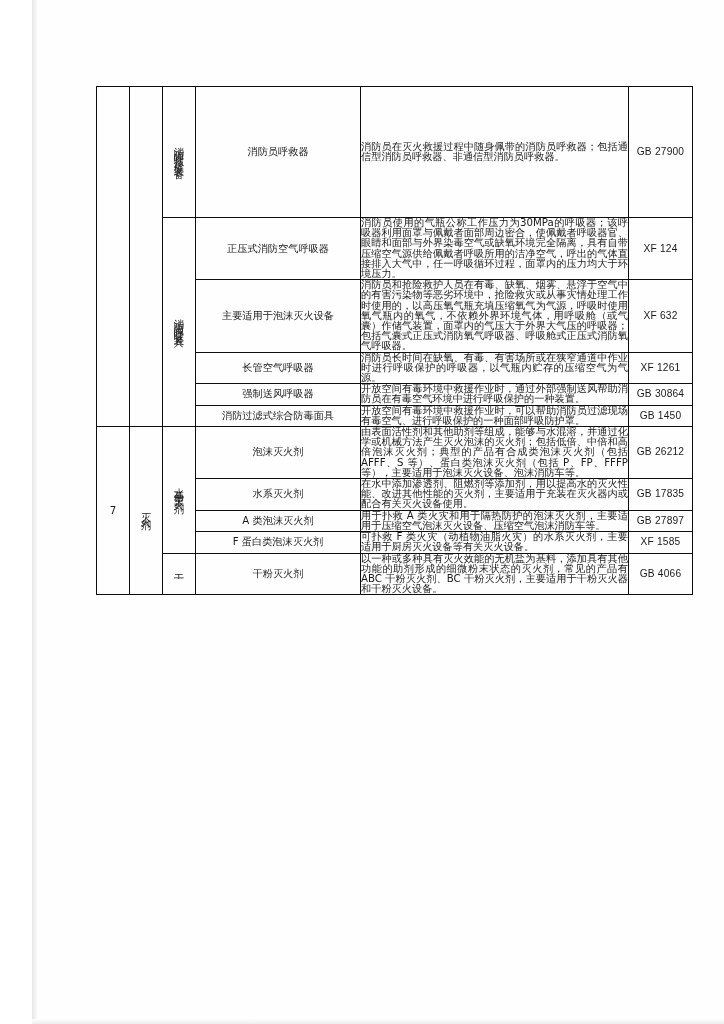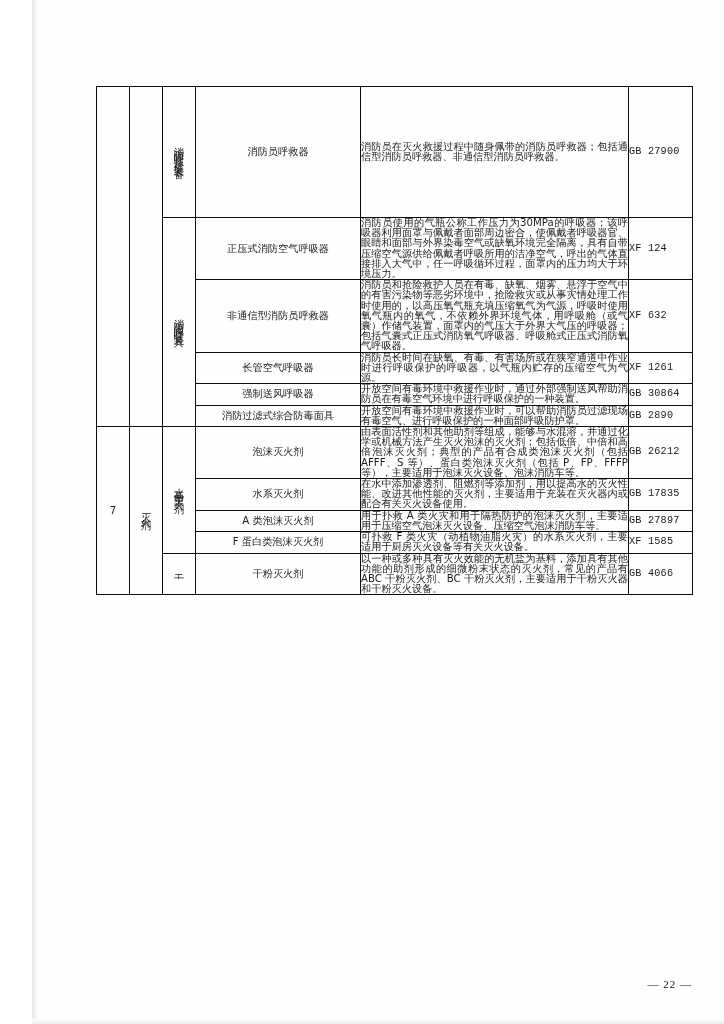--- a/index.html
+++ b/index.html
@@ -94,22 +94,23 @@
   }
   td.desc {
     text-align: left;
     padding: 5px 7px 5px 8px;
     font-size: 10.2px;
     line-height: 1.62;
     text-align: justify;
     text-justify: inter-ideograph;
   }
   td.std {
+    text-align: center;
     font-size: 10.2px;
-    font-family: Liberation Mono, monospace;
+    font-family: Liberation Sans, sans-serif;
     letter-spacing: 0.2px;
   }
 
   #folio {
     position: absolute;
     left: 0;
     top: 978px;
     width: 660px;
     text-align: right;
     font-size: 11px;
@@ -148,41 +149,41 @@
       <tr>
         <td class="vert" rowspan="5">
           <span class="vtext">消防员呼吸装具</span>
         </td>
         <td class="name">正压式消防空气呼吸器</td>
         <td class="desc">消防员使用的气瓶公称工作压力为30MPa的呼吸器；该呼吸器利用面罩与佩戴者面部周边密合，使佩戴者呼吸器官、眼睛和面部与外界染毒空气或缺氧环境完全隔离，具有自带压缩空气源供给佩戴者呼吸所用的洁净空气，呼出的气体直接排入大气中，任一呼吸循环过程，面罩内的压力均大于环境压力。</td>
         <td class="std">XF 124</td>
       </tr>
 
       <tr>
-        <td class="name">非通信型消防员呼救器</td>
+        <td class="name">主要适用于泡沫灭火设备</td>
         <td class="desc">消防员和抢险救护人员在有毒、缺氧、烟雾、悬浮于空气中的有害污染物等恶劣环境中，抢险救灾或从事灾情处理工作时使用的，以高压氧气瓶充填压缩氧气为气源，呼吸时使用氧气瓶内的氧气，不依赖外界环境气体，用呼吸舱（或气囊）作储气装置，面罩内的气压大于外界大气压的呼吸器；包括气囊式正压式消防氧气呼吸器、呼吸舱式正压式消防氧气呼吸器。</td>
         <td class="std">XF 632</td>
       </tr>
 
       <tr>
         <td class="name">长管空气呼吸器</td>
         <td class="desc">消防员长时间在缺氧、有毒、有害场所或在狭窄通道中作业时进行呼吸保护的呼吸器，以气瓶内贮存的压缩空气为气源。</td>
         <td class="std">XF 1261</td>
       </tr>
 
       <tr>
         <td class="name">强制送风呼吸器</td>
         <td class="desc">开放空间有毒环境中救援作业时，通过外部强制送风帮助消防员在有毒空气环境中进行呼吸保护的一种装置。</td>
         <td class="std">GB 30864</td>
       </tr>
 
       <tr>
         <td class="name">消防过滤式综合防毒面具</td>
         <td class="desc">开放空间有毒环境中救援作业时，可以帮助消防员过滤现场有毒空气、进行呼吸保护的一种面部呼吸防护罩。</td>
-        <td class="std">GB 2890</td>
+        <td class="std">GB 1450</td>
       </tr>
 
       <tr>
         <td class="num" rowspan="5">7</td>
         <td class="vert" rowspan="5">
           <span class="vtext">灭火剂</span>
         </td>
         <td class="vert" rowspan="4">
           <span class="vtext">水基型灭火剂</span>
         </td>
@@ -214,15 +215,14 @@
           <span class="vtext">干粉灭火</span>
         </td>
         <td class="name">干粉灭火剂</td>
         <td class="desc">以一种或多种具有灭火效能的无机盐为基料，添加具有其他功能的助剂形成的细微粉末状态的灭火剂，常见的产品有 ABC 干粉灭火剂、BC 干粉灭火剂，主要适用于干粉灭火器和干粉灭火设备。</td>
         <td class="std">GB 4066</td>
       </tr>
 
     </tbody>
   </table>
 
-  <div id="folio">— 22 —</div>
 
 </div>
 
 </body></html>

